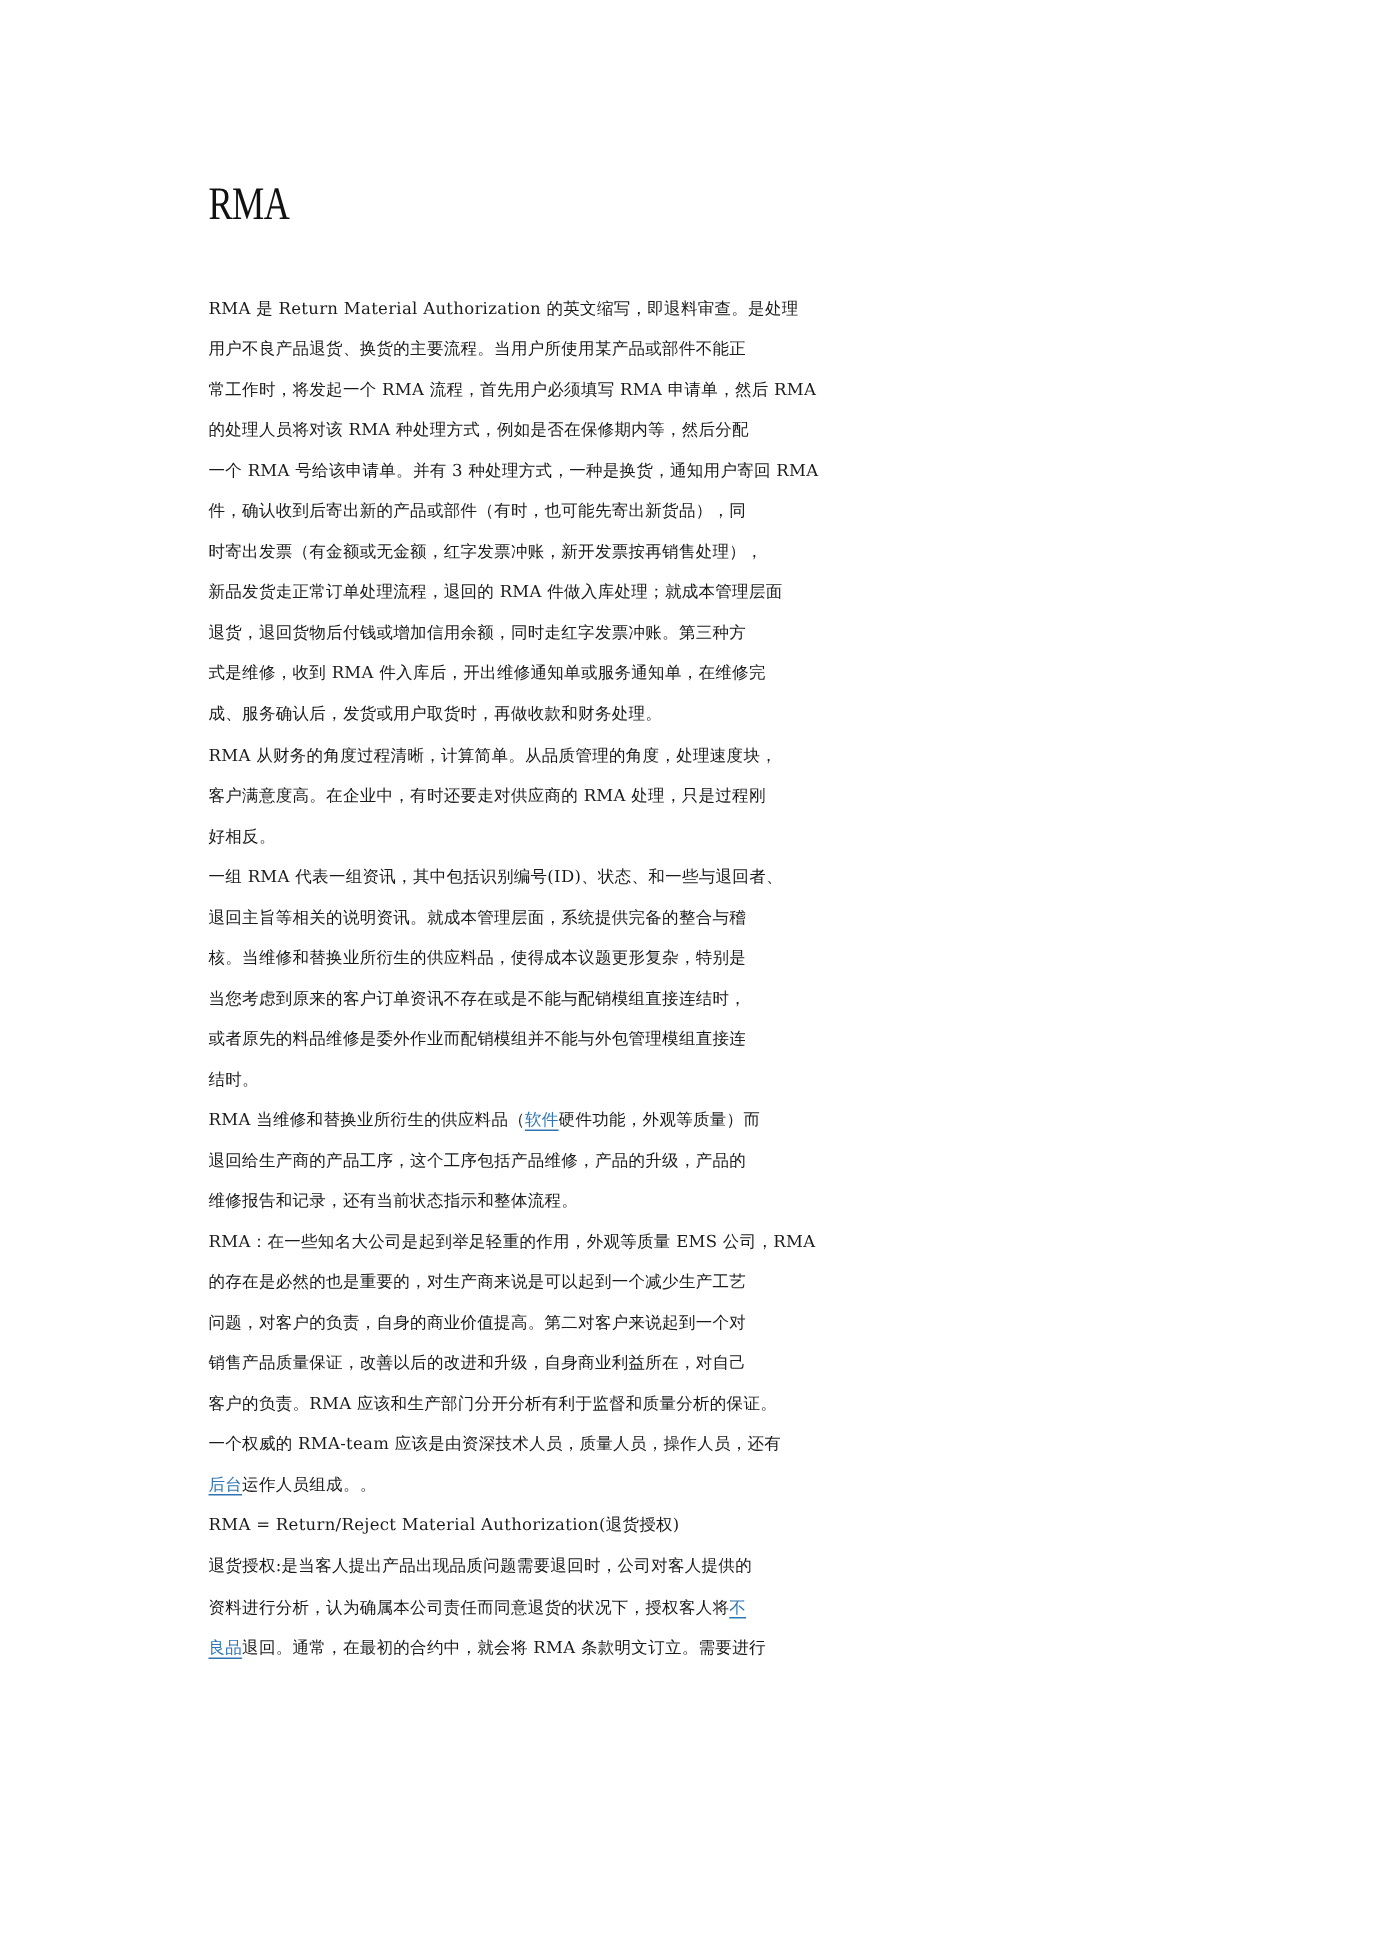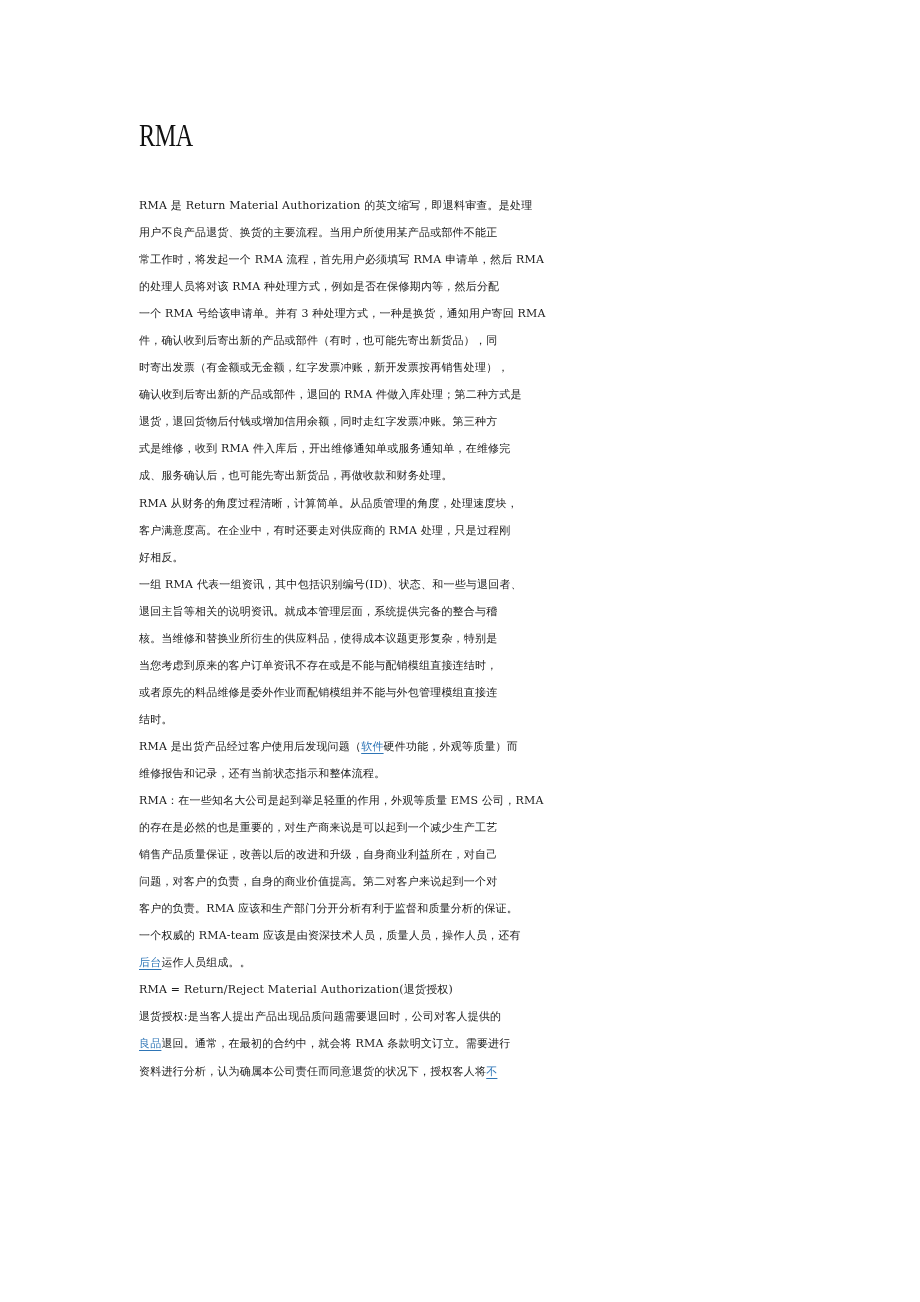--- a/index.html
+++ b/index.html
@@ -28,40 +28,41 @@
 <div class="page">
   <div class="title">RMA</div>
   <div class="body" id="doc-body">
       <div class="line"><span class="seg">RMA 是 Return Material Authorization 的英文缩写，即退料审查。是处理</span></div>
       <div class="line"><span class="seg">用户不良产品退货、换货的主要流程。当用户所使用某产品或部件不能正</span></div>
       <div class="line"><span class="seg">常工作时，将发起一个 RMA 流程，首先用户必须填写 RMA 申请单，然后 RMA</span></div>
       <div class="line"><span class="seg">的处理人员将对该 RMA 种处理方式，例如是否在保修期内等，然后分配</span></div>
       <div class="line"><span class="seg">一个 RMA 号给该申请单。并有 3 种处理方式，一种是换货，通知用户寄回 RMA</span></div>
       <div class="line"><span class="seg">件，确认收到后寄出新的产品或部件（有时，也可能先寄出新货品），同</span></div>
       <div class="line"><span class="seg">时寄出发票（有金额或无金额，红字发票冲账，新开发票按再销售处理），</span></div>
-      <div class="line"><span class="seg">确认收到后寄出新的产品或部件，退回的 RMA 件做入库处理；第二种方式是</span></div>
+      <div class="line"><span class="seg">新品发货走正常订单处理流程，退回的 RMA 件做入库处理；就成本管理层面</span></div>
       <div class="line"><span class="seg">退货，退回货物后付钱或增加信用余额，同时走红字发票冲账。第三种方</span></div>
       <div class="line"><span class="seg">式是维修，收到 RMA 件入库后，开出维修通知单或服务通知单，在维修完</span></div>
-      <div class="line"><span class="seg">成、服务确认后，也可能先寄出新货品，再做收款和财务处理。</span></div>
+      <div class="line"><span class="seg">成、服务确认后，发货或用户取货时，再做收款和财务处理。</span></div>
       <div class="line"><span class="seg">RMA 从财务的角度过程清晰，计算简单。从品质管理的角度，处理速度块，</span></div>
       <div class="line"><span class="seg">客户满意度高。在企业中，有时还要走对供应商的 RMA 处理，只是过程刚</span></div>
       <div class="line"><span class="seg">好相反。</span></div>
       <div class="line"><span class="seg">一组 RMA 代表一组资讯，其中包括识别编号(ID)、状态、和一些与退回者、</span></div>
       <div class="line"><span class="seg">退回主旨等相关的说明资讯。就成本管理层面，系统提供完备的整合与稽</span></div>
       <div class="line"><span class="seg">核。当维修和替换业所衍生的供应料品，使得成本议题更形复杂，特别是</span></div>
       <div class="line"><span class="seg">当您考虑到原来的客户订单资讯不存在或是不能与配销模组直接连结时，</span></div>
       <div class="line"><span class="seg">或者原先的料品维修是委外作业而配销模组并不能与外包管理模组直接连</span></div>
       <div class="line"><span class="seg">结时。</span></div>
-      <div class="line"><span class="seg">RMA 是出货产品经过客户使用后发现问题（</span><a class="link" style="color: rgb(46, 117, 182);">软件</a><span class="seg">硬件功能，外观等质量）而</span></div>
+      <div class="line"><span class="seg">RMA 当维修和替换业所衍生的供应料品（</span><a class="link" style="color: rgb(46, 117, 182);">软件</a><span class="seg">硬件功能，外观等质量）而</span></div>
+      <div class="line"><span class="seg">退回给生产商的产品工序，这个工序包括产品维修，产品的升级，产品的</span></div>
       <div class="line"><span class="seg">维修报告和记录，还有当前状态指示和整体流程。</span></div>
       <div class="line"><span class="seg">RMA：在一些知名大公司是起到举足轻重的作用，外观等质量 EMS 公司，RMA</span></div>
       <div class="line"><span class="seg">的存在是必然的也是重要的，对生产商来说是可以起到一个减少生产工艺</span></div>
+      <div class="line"><span class="seg">问题，对客户的负责，自身的商业价值提高。第二对客户来说起到一个对</span></div>
       <div class="line"><span class="seg">销售产品质量保证，改善以后的改进和升级，自身商业利益所在，对自己</span></div>
-      <div class="line"><span class="seg">问题，对客户的负责，自身的商业价值提高。第二对客户来说起到一个对</span></div>
       <div class="line"><span class="seg">客户的负责。RMA 应该和生产部门分开分析有利于监督和质量分析的保证。</span></div>
       <div class="line"><span class="seg">一个权威的 RMA-team 应该是由资深技术人员，质量人员，操作人员，还有</span></div>
       <div class="line"><a class="link" style="color: rgb(46, 117, 182); font-family: Liberation Mono, monospace;">后台</a><span class="seg">运作人员组成。。</span></div>
       <div class="line"><span class="seg">RMA = Return/Reject Material Authorization(退货授权)</span></div>
       <div class="line"><span class="seg">退货授权:是当客人提出产品出现品质问题需要退回时，公司对客人提供的</span></div>
+      <div class="line"><span class="seg">资料进行分析，认为确属本公司责任而同意退货的状况下，授权客人将</span><a class="link" style="color: rgb(46, 117, 182);">不</a></div>
       <div class="line"><a class="link" style="color: rgb(46, 117, 182);">良品</a><span class="seg">退回。通常，在最初的合约中，就会将 RMA 条款明文订立。需要进行</span></div>
-      <div class="line"><span class="seg">资料进行分析，认为确属本公司责任而同意退货的状况下，授权客人将</span><a class="link" style="color: rgb(46, 117, 182);">不</a></div>
     </div>
 </div>
 
 </body></html>

